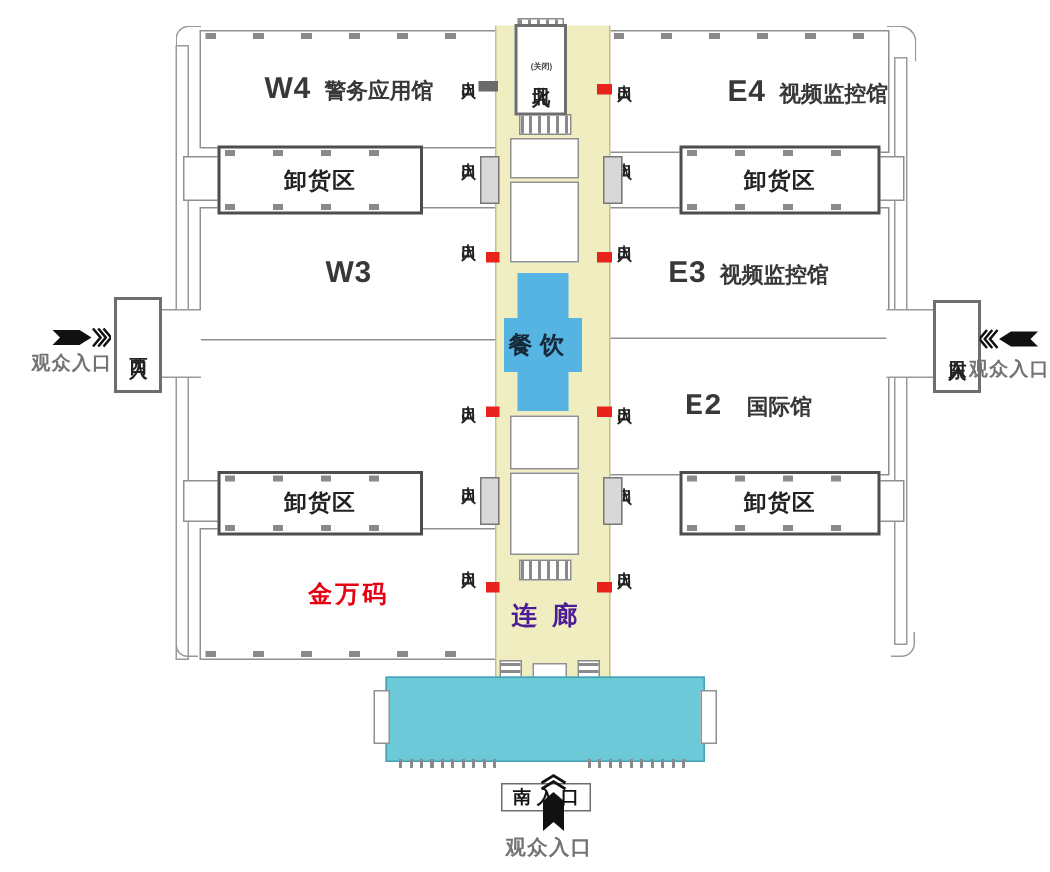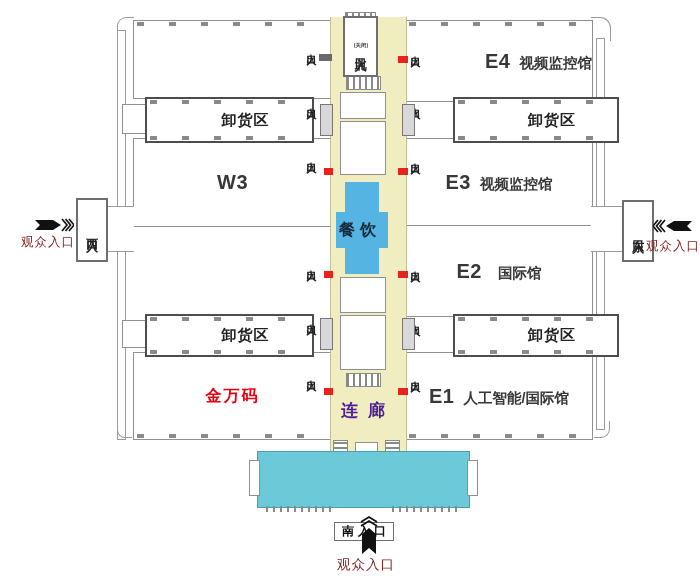--- a/index.html
+++ b/index.html
@@ -13,21 +13,21 @@
   .corner{position:absolute;border:0 solid #9a9a9a;background:transparent;}
   
   .hall{position:absolute;background:#fff;border:1.5px solid #8f8f8f;
     display:flex;flex-direction:column;align-items:center;justify-content:center;text-align:center;}
   .hall .row{display:flex;align-items:baseline;gap:9px;}
   .code{font-size:20px;font-weight:bold;color:#383838;letter-spacing:0.5px;}
   .hname{font-size:14.5px;font-weight:bold;color:#383838;}
   .brand{font-size:16px;font-weight:bold;color:#e60012;letter-spacing:2px;}
   
   .dock{position:absolute;background:#fff;border:2px solid #4d4d4d;
-    display:flex;align-items:center;justify-content:center;padding-left:32px;}
+    display:flex;align-items:center;justify-content:center;}
   .dock .dlabel{font-size:15px;font-weight:bold;color:#222;letter-spacing:1px;}
   .anchor{position:absolute;background:#fff;border:1.5px solid #8f8f8f;}
   
   .ticks{position:absolute;left:3px;right:3px;height:4px;
     background:repeating-linear-gradient(90deg,#8a8a8a 0 7px,transparent 7px 32px);}
   .ticks.top{top:1px;} .ticks.bottom{bottom:1px;}
   
   .corridor{position:absolute;background:#f0eec1;border-left:1px solid #c2c09a;border-right:1px solid #c2c09a;}
   .stairbox{position:absolute;background:#fff;border:1.5px solid #909090;}
   .ladder{position:absolute;background:#fff;border:1px solid #8a8a8a;
@@ -51,38 +51,42 @@
   .tinynote{font-size:6px;font-weight:bold;color:#444;line-height:1;white-space:nowrap;transform:scale(0.9);}
   .connector{position:absolute;background:#fff;border-top:1.5px solid #9a9a9a;border-bottom:1.5px solid #9a9a9a;}
   
   .southbld{position:absolute;background:#6cc9d7;border:1px solid #45a0b2;}
   .tab{position:absolute;background:#fff;border:1.5px solid #8f8f8f;}
   .hatchstrip{position:absolute;height:6px;
     background:repeating-linear-gradient(90deg,#8a8a8a 0 2px,transparent 2px 7px);}
   .southlabelbox{position:absolute;background:#fff;border:1.5px solid #6e6e6e;
     display:flex;align-items:center;justify-content:center;}
   .southlabelbox span{font-size:12px;font-weight:bold;letter-spacing:4px;color:#111;padding-left:4px;}
-  .visitor{position:absolute;font-size:12.5px;font-weight:normal;color:#7f1d1d;white-space:nowrap;letter-spacing:1px;}
+  .visitor{position:absolute;font-size:12.5px;font-weight:bold;color:#737373;white-space:nowrap;letter-spacing:1px;}
   .visitor.south{font-size:13.5px;}
   svg{display:block;}
 </style>
 </head>
 <body>
 
 <div id="canvas">
 
   <div class="wall" style="left:117px;top:30px;width:7px;height:408px;"></div>
   <div class="wall" style="left:596px;top:38px;width:7px;height:390px;"></div>
   <div class="corner" style="left:117px;top:17px;width:16px;height:15px;border-top:1.5px solid #9a9a9a;border-left:1.5px solid #9a9a9a;border-radius:9px 0 0 0;"></div>
   <div class="corner" style="left:591px;top:17px;width:19px;height:23px;border-top:1.5px solid #9a9a9a;border-right:1.5px solid #9a9a9a;border-radius:0 11px 0 0;"></div>
   <div class="corner" style="left:117px;top:423px;width:14px;height:14px;border-bottom:1.5px solid #9a9a9a;border-left:1.5px solid #9a9a9a;border-radius:0 0 0 8px;"></div>
   <div class="corner" style="left:594px;top:421px;width:15px;height:16px;border-bottom:1.5px solid #9a9a9a;border-right:1.5px solid #9a9a9a;border-radius:0 0 9px 0;"></div>
 
   <div class="hall" style="left:133px;top:20px;width:197px;height:77px;">
     <div class="ticks top"></div>
+    <div class="row">
+      <span class="code">W4</span>
+      <span class="hname">警务应用馆</span>
+    </div>
   </div>
   <div class="hall" style="left:133px;top:138px;width:197px;height:87px;">
     <div class="code">W3</div>
   </div>
   <div class="hall" style="left:133px;top:352px;width:197px;height:86px;">
     <div class="ticks bottom"></div>
     <div class="brand" style="">金万码</div>
   </div>
 
   <div class="hall" style="left:405px;top:20px;width:186px;height:80px;align-items:flex-end;">
@@ -92,30 +96,23 @@
       <span class="hname">视频监控馆</span>
     </div>
   </div>
   <div class="hall" style="left:405px;top:138px;width:186px;height:87px;">
     <div class="row">
       <span class="code">E3</span>
       <span class="hname">视频监控馆</span>
     </div>
   </div>
   <div class="hall" style="left:405px;top:225px;width:186px;height:90px;">
-    <div class="row" style="gap:16px;">
+    <div class="row" style="gap:16px;font-family:Liberation Mono, monospace;">
       <span class="code">E2</span>
       <span class="hname">国际馆</span>
-    </div>
-  </div>
-  <div class="hall" style="left:405px;top:352px;width:186px;height:86px;">
-    <div class="ticks bottom"></div>
-    <div class="row">
-      <span class="code">E1</span>
-      <span class="hname">人工智能/国际馆</span>
     </div>
   </div>
 
   <div class="anchor" style="left:122px;top:104px;width:24px;height:28px;"></div>
   <div class="dock" style="left:145px;top:97px;width:133px;height:42px;">
     <div class="ticks top"></div>
     <div class="ticks bottom"></div>
     <span class="dlabel">卸货区</span>
   </div>
   <div class="anchor" style="left:122px;top:320px;width:24px;height:26px;"></div>

